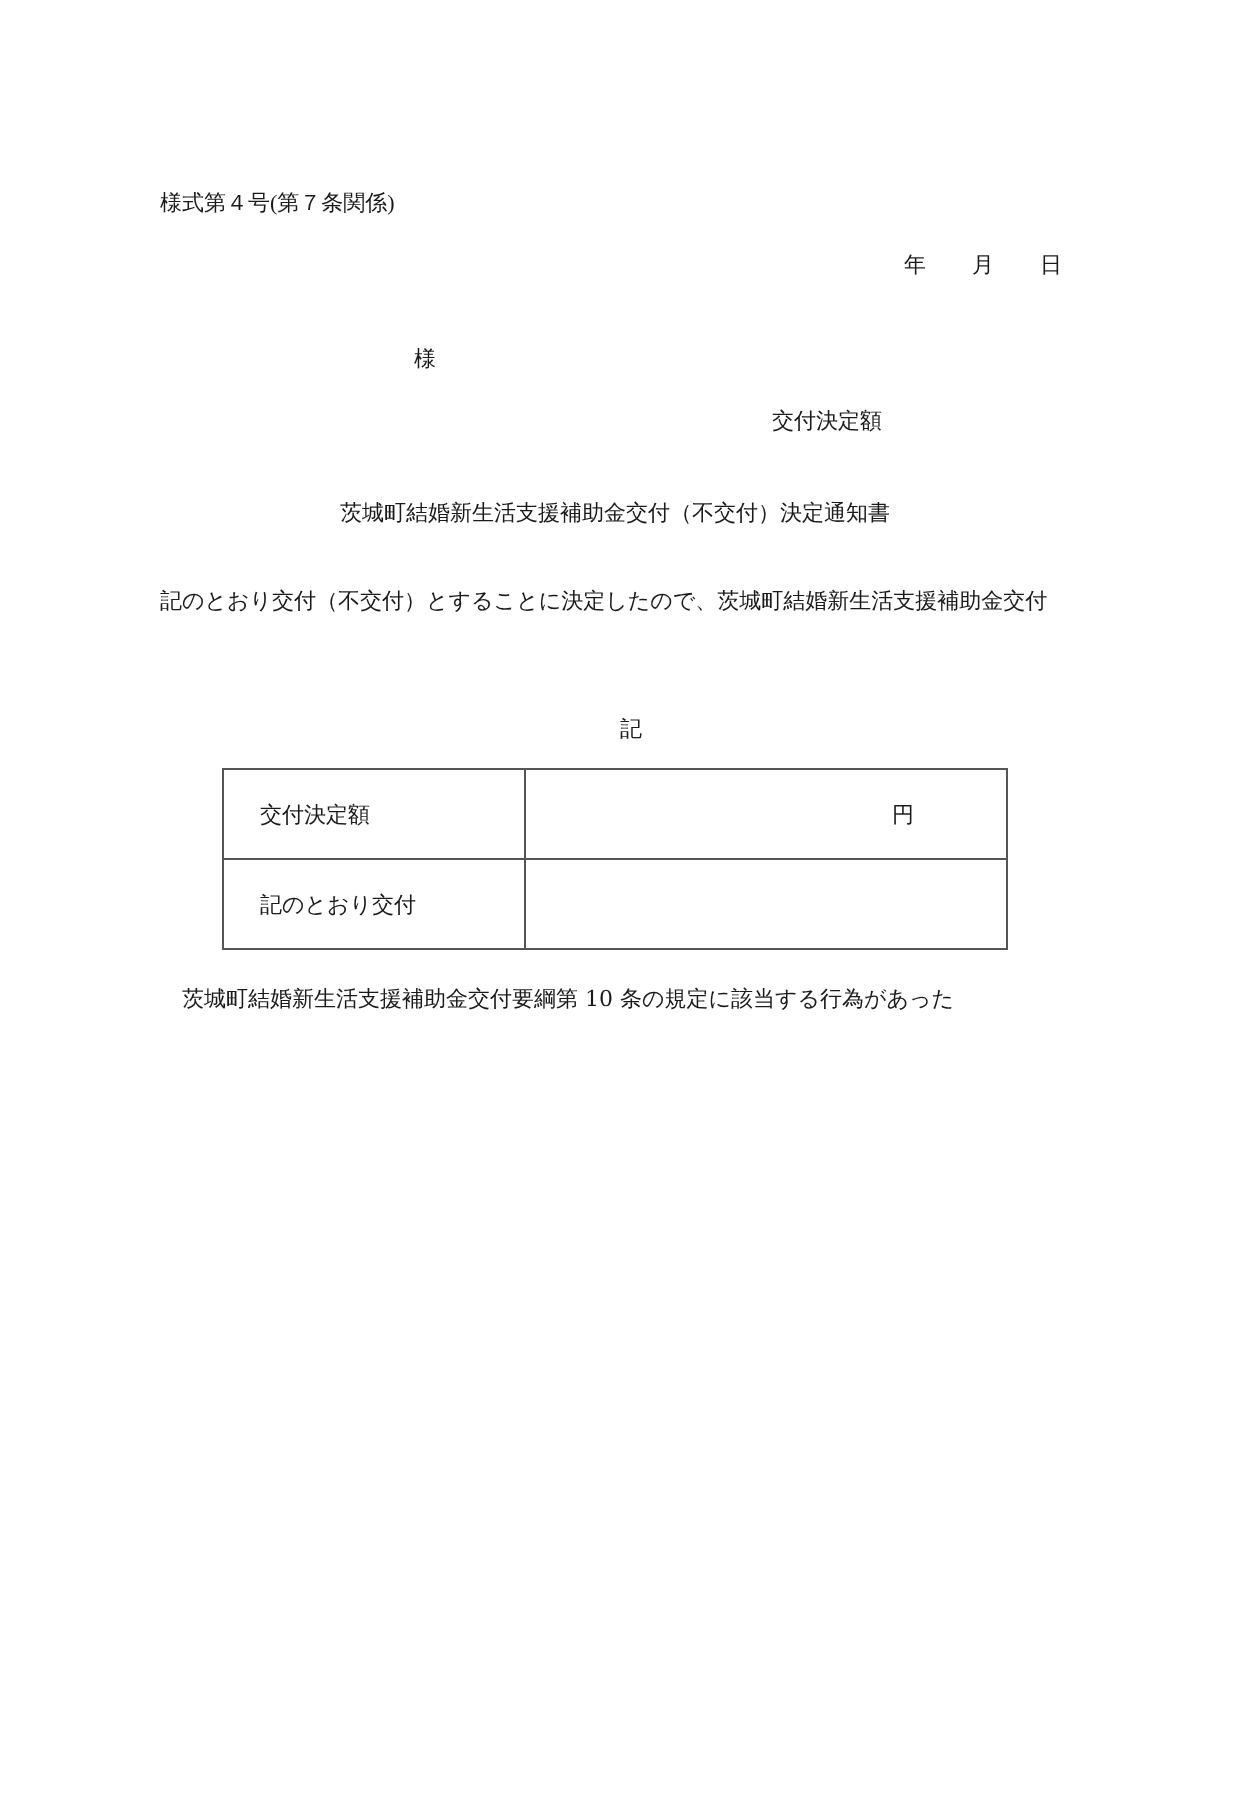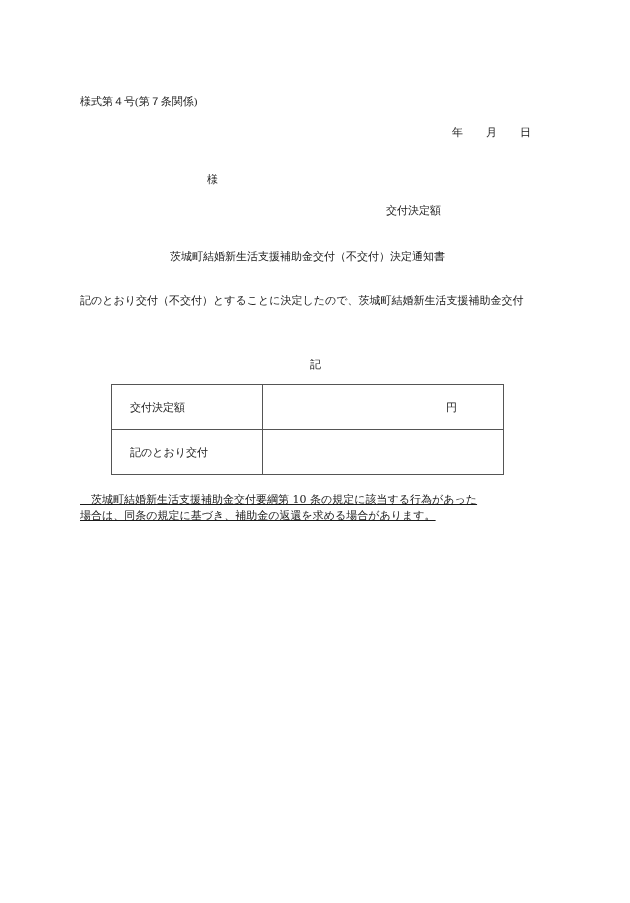--- a/index.html
+++ b/index.html
@@ -29,21 +29,21 @@
     }
     table.info td {
       border: 1px solid #555;
       height: 44px; padding: 0;
       font-size: 11px;
     }
     table.info td.label { width: 132px; padding-left: 18px; }
     table.info td.value { position: relative; }
     .yen { position: absolute; left: 183px; top: 15px; }
     .note { left: 80px; top: 492px; line-height: 16px; }
-    .note .line { display: block; text-decoration: underline; }
+    .note .line { display: block; }
   </style>
 </head>
 <body>
 
 <div class="abs form-no">様式第４号(第７条関係)</div>
 
 <div class="abs date">
   <span>年</span><span class="gap"></span><span>月</span><span class="gap"></span><span>日</span>
 </div>
 
@@ -72,14 +72,13 @@
     <td class="label">記のとおり交付</td>
     <td class="value">
       <span></span>
     </td>
   </tr>
 </tbody>
   </table>
 
 <div class="abs note">
   <span class="line">　茨城町結婚新生活支援補助金交付要綱第 10 条の規定に該当する行為があった</span>
-  <span class="line">場合は、同条の規定に基づき、補助金の返還を求める場合があります。</span>
 </div>
 
 </body></html>

